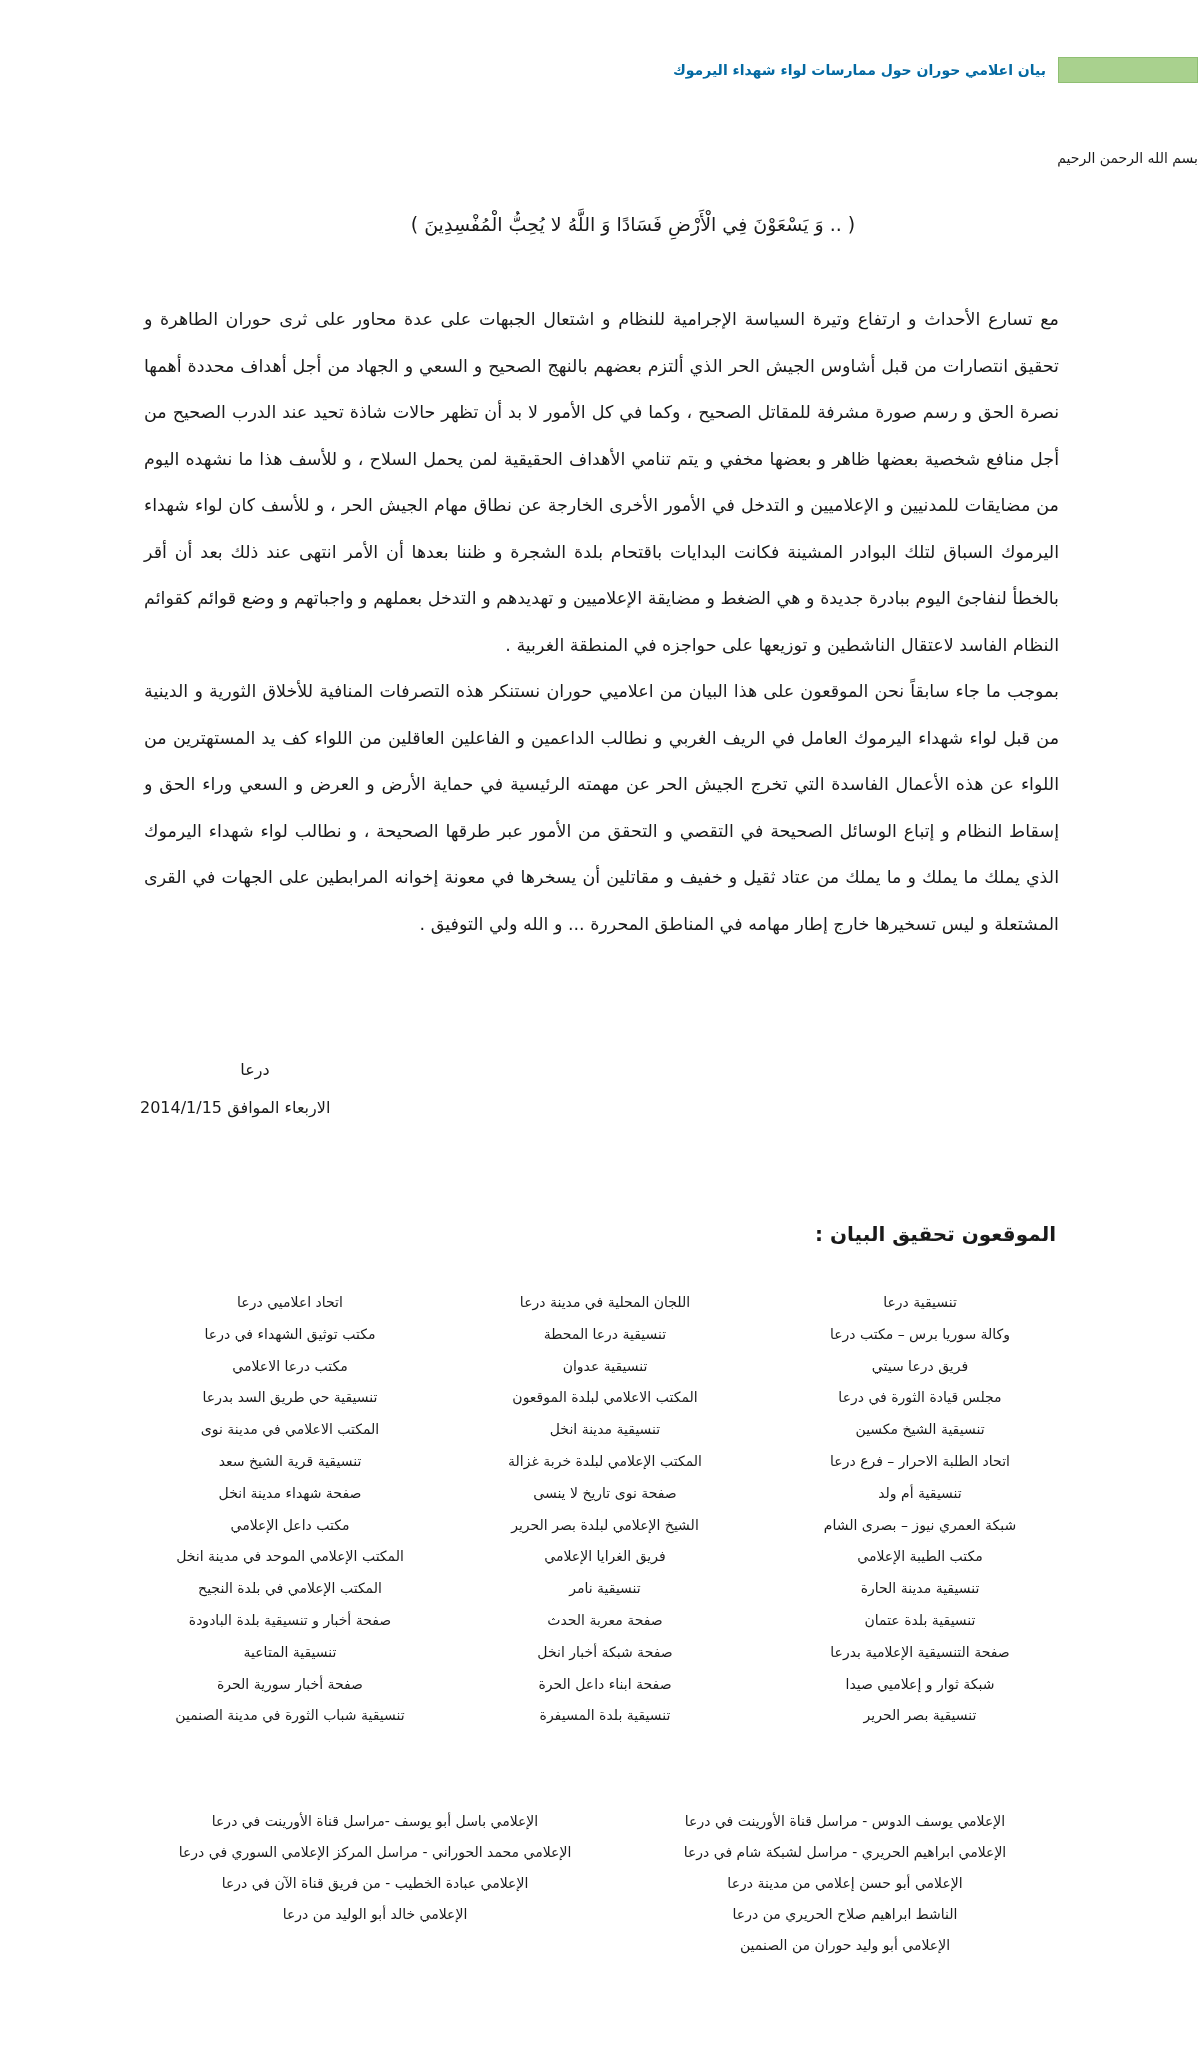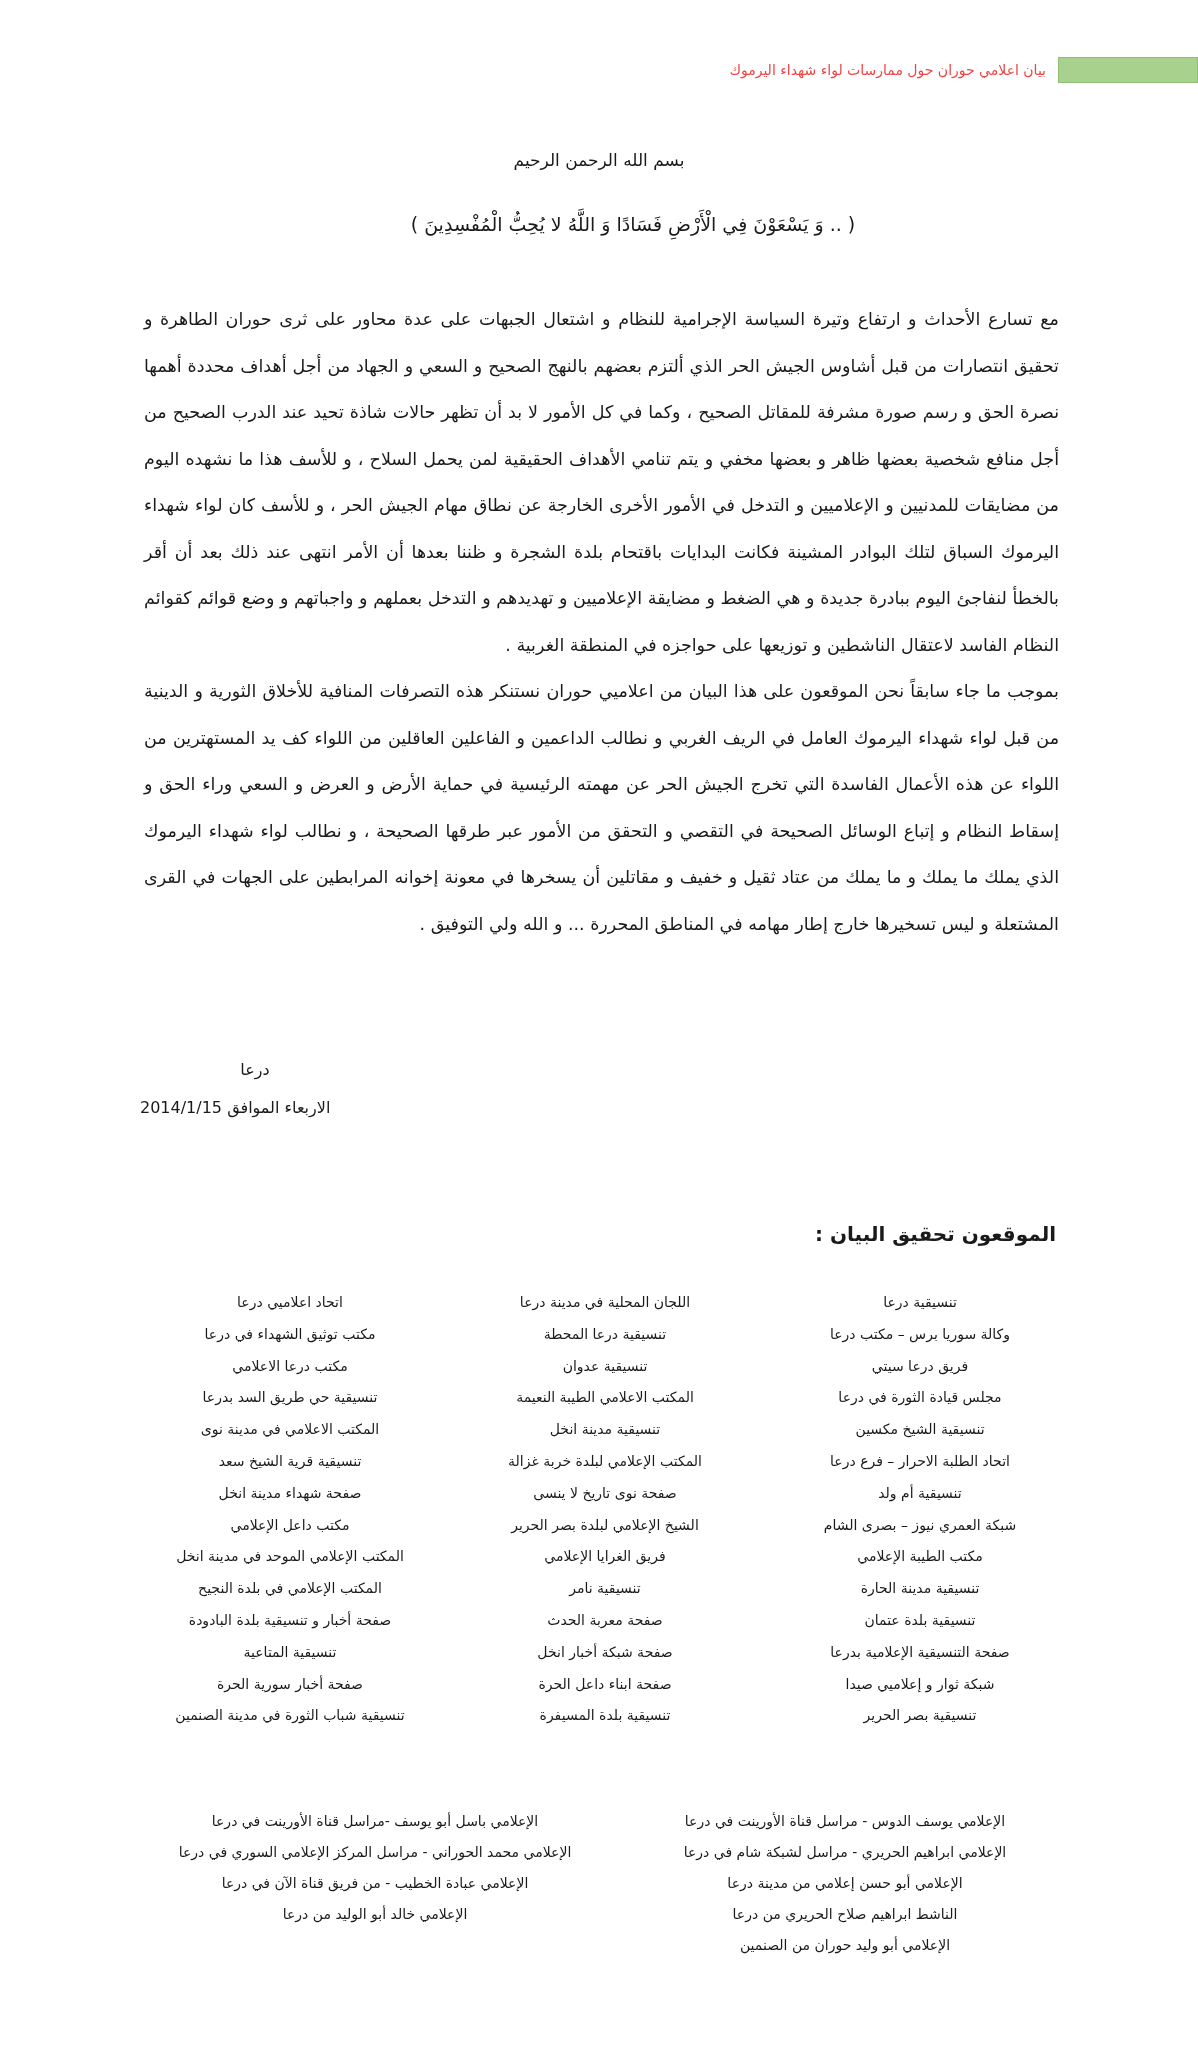--- a/index.html
+++ b/index.html
@@ -9,25 +9,25 @@
   }
   .header {
     position: absolute; top: 57px; right: 0; height: 26px; width: 700px;
     display: flex; flex-direction: row-reverse; align-items: center;
   }
   .header-bar {
     width: 140px; height: 26px; background: #a9d18e; border: 1px solid #8fbf72;
     box-sizing: border-box;
   }
   .header-title {
-    direction: rtl; font-weight: normal; font-size: 14px; margin-right: 12px; color: #ef4444;
+    direction: rtl; font-weight: bold; font-size: 14px; margin-right: 12px; color: #0369a1;
   }
   .basmala {
-    position: absolute; top: 150px; left: 0; width: 1198px; text-align: center;
-    direction: rtl; font-size: 17px;
+    position: absolute; top: 150px; left: 0; width: 1198px; 
+    direction: rtl; font-size: 14px;
   }
   .verse {
     position: absolute; top: 213px; left: 0; width: 1198px; text-align: center;
     direction: rtl; font-size: 19px; padding-left: 34px;
   }
   .body-text {
     position: absolute; top: 296px; left: 144px; width: 915px;
     direction: rtl; text-align: justify; font-size: 17.5px; line-height: 46.5px;
   }
   .body-text p { margin: 0; }
@@ -92,21 +92,21 @@
       <div>تنسيقية مدينة الحارة</div>
       <div>تنسيقية بلدة عتمان</div>
       <div>صفحة التنسيقية الإعلامية بدرعا</div>
       <div>شبكة ثوار و إعلاميي صيدا</div>
       <div>تنسيقية بصر الحرير</div>
     </div>
     <div class="org-col">
       <div>اللجان المحلية في مدينة درعا</div>
       <div>تنسيقية درعا المحطة</div>
       <div>تنسيقية عدوان</div>
-      <div>المكتب الاعلامي الطيبة النعيمة</div>
+      <div>المكتب الاعلامي لبلدة الموقعون</div>
       <div>تنسيقية مدينة انخل</div>
       <div>المكتب الإعلامي لبلدة خربة غزالة</div>
       <div>صفحة نوى تاريخ لا ينسى</div>
       <div>الشيخ الإعلامي لبلدة بصر الحرير</div>
       <div>فريق الغرايا الإعلامي</div>
       <div>تنسيقية نامر</div>
       <div>صفحة معربة الحدث</div>
       <div>صفحة شبكة أخبار انخل</div>
       <div>صفحة ابناء داعل الحرة</div>
       <div>تنسيقية بلدة المسيفرة</div>

